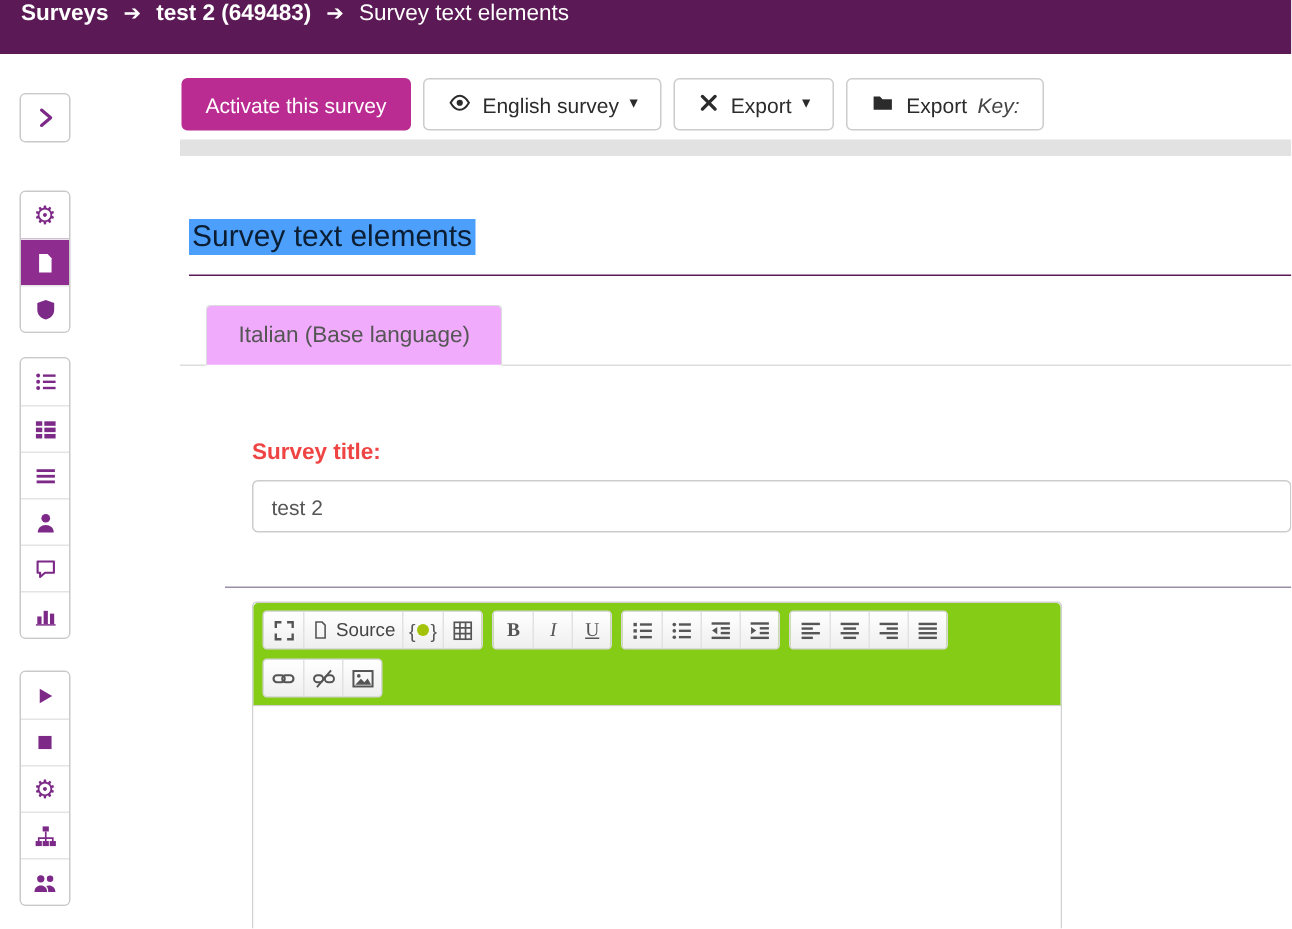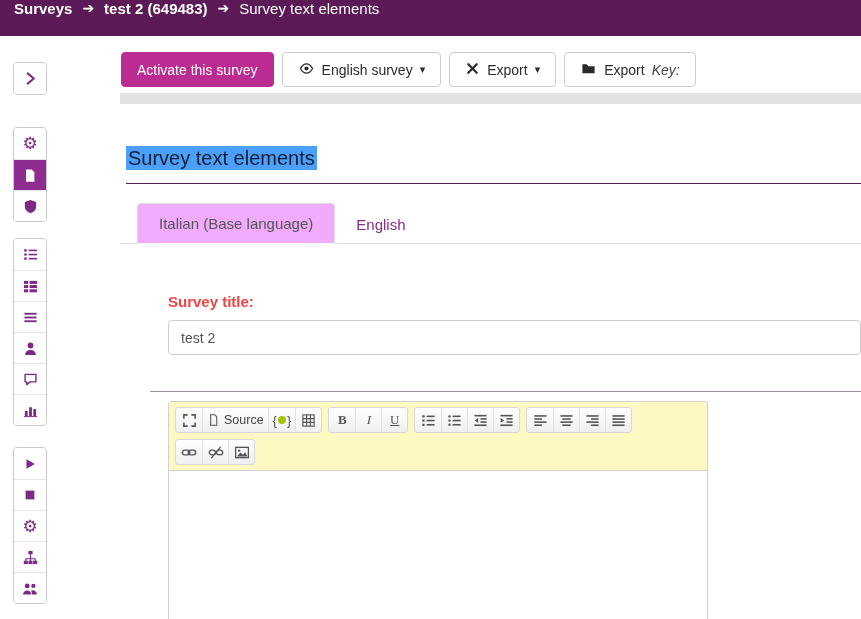--- a/index.html
+++ b/index.html
@@ -50,21 +50,21 @@
   .pane { padding:49px 0 0 48px; }
   .field-label { font-size:15px; font-weight:700; color:#ef4444; }
   .text-input { display:block; margin-top:9px; width:100%; height:35px; border:1px solid #ccc;
                 border-radius:4px; padding:4px 12px; font-size:14px; color:#555;
                 font-family:"Liberation Sans", sans-serif; background:#fff; }
   .sep-rule { border:none; border-top:1px solid #9c8da7; margin:36px 0 0 -18px; }
   .desc-label { margin-top:27px; }
 
   
   .editor { width:540px; margin-top:9px; border:1px solid #d1d1d1; border-radius:3px; background:#fff; }
-  .ed-toolbar { padding:5px 6px; border-bottom:1px solid #d1d1d1; background:#fef9c3;
+  .ed-toolbar { padding:5px 6px; border-bottom:1px solid #d1d1d1; background:#84cc16;
                 display:flex; gap:6px; flex-wrap:wrap; border-radius:3px 3px 0 0; }
   .ed-group { display:flex; border:1px solid #d8d8d8; border-radius:3px; overflow:hidden;
               background:linear-gradient(#ffffff,#efefef); }
   .ed-btn { min-width:26px; height:24px; display:flex; align-items:center; justify-content:center;
             padding:0 4px; color:#555; cursor:pointer; border-left:1px solid #e2e2e2; font-size:13px; }
   .ed-btn:first-child { border-left:none; }
   .ed-btn svg { display:block; }
   .ed-b { font-weight:800; font-family:"Liberation Serif", serif; }
   .ed-i { font-style:italic; font-family:"Liberation Serif", serif; }
   .ed-u { text-decoration:underline; font-family:"Liberation Serif", serif; }
@@ -259,21 +259,20 @@
 
   <div class="content">
 
     <h1 class="page-title">
       <span class="hl">Survey text elements</span>
     </h1>
     <hr class="title-rule">
 
     <div class="tabs-row">
       <div class="tab active">Italian (Base language)</div>
-      <div class="tab plain">English</div>
     </div>
 
     <div class="pane">
 
       <label class="field-label">Survey title:</label>
       <input class="text-input" type="text" value="test 2" style="">
 
       <hr class="sep-rule">
 
 

